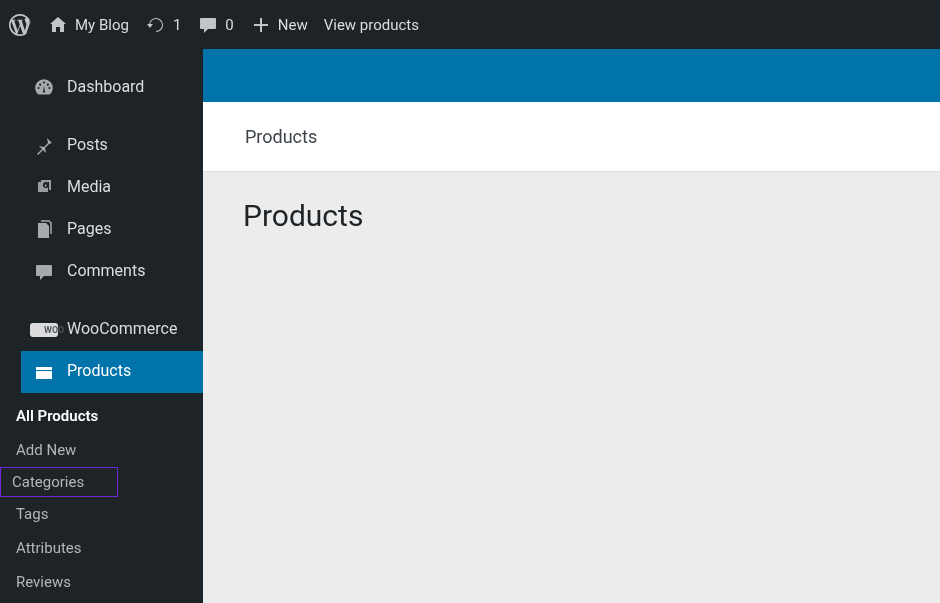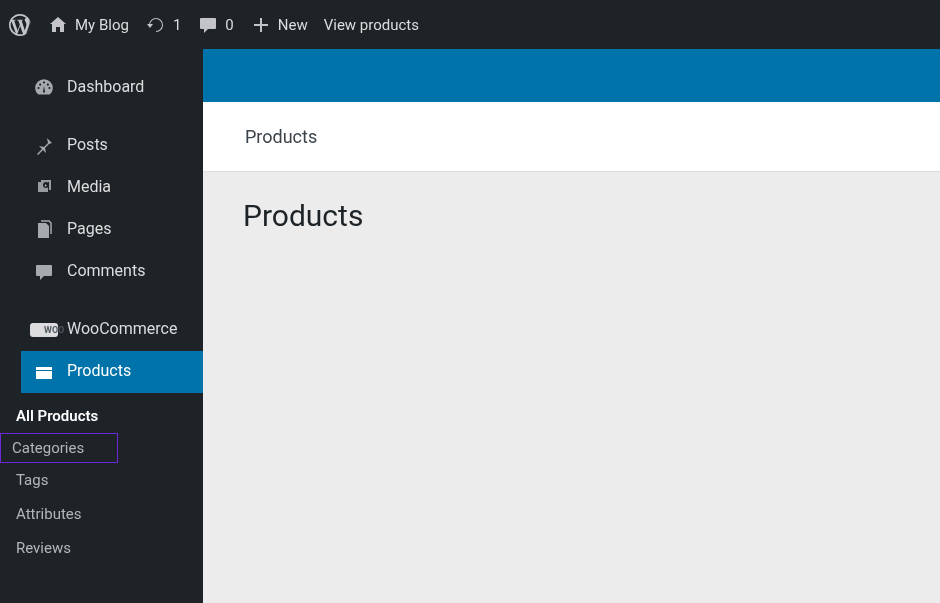--- a/index.html
+++ b/index.html
@@ -249,20 +249,21 @@
       <span class="micon">
         <svg viewBox="0 0 20 20" width="20" height="20" fill="#fff">
             <path d="M2 5h16v3H2zM2 9h16v8H2z"></path>
           </svg>
       </span>
       <span>Products</span>
     </div>
 
     <div class="submenu">
       <span class="sub-item current">All Products</span>
+      <span class="sub-item">Add New</span>
       <span class="sub-item highlighted">Categories</span>
       <span class="sub-item">Tags</span>
       <span class="sub-item">Attributes</span>
       <span class="sub-item">Reviews</span>
     </div>
 
   </div>
 
   <div class="content">
     <div class="bluebar"></div>

